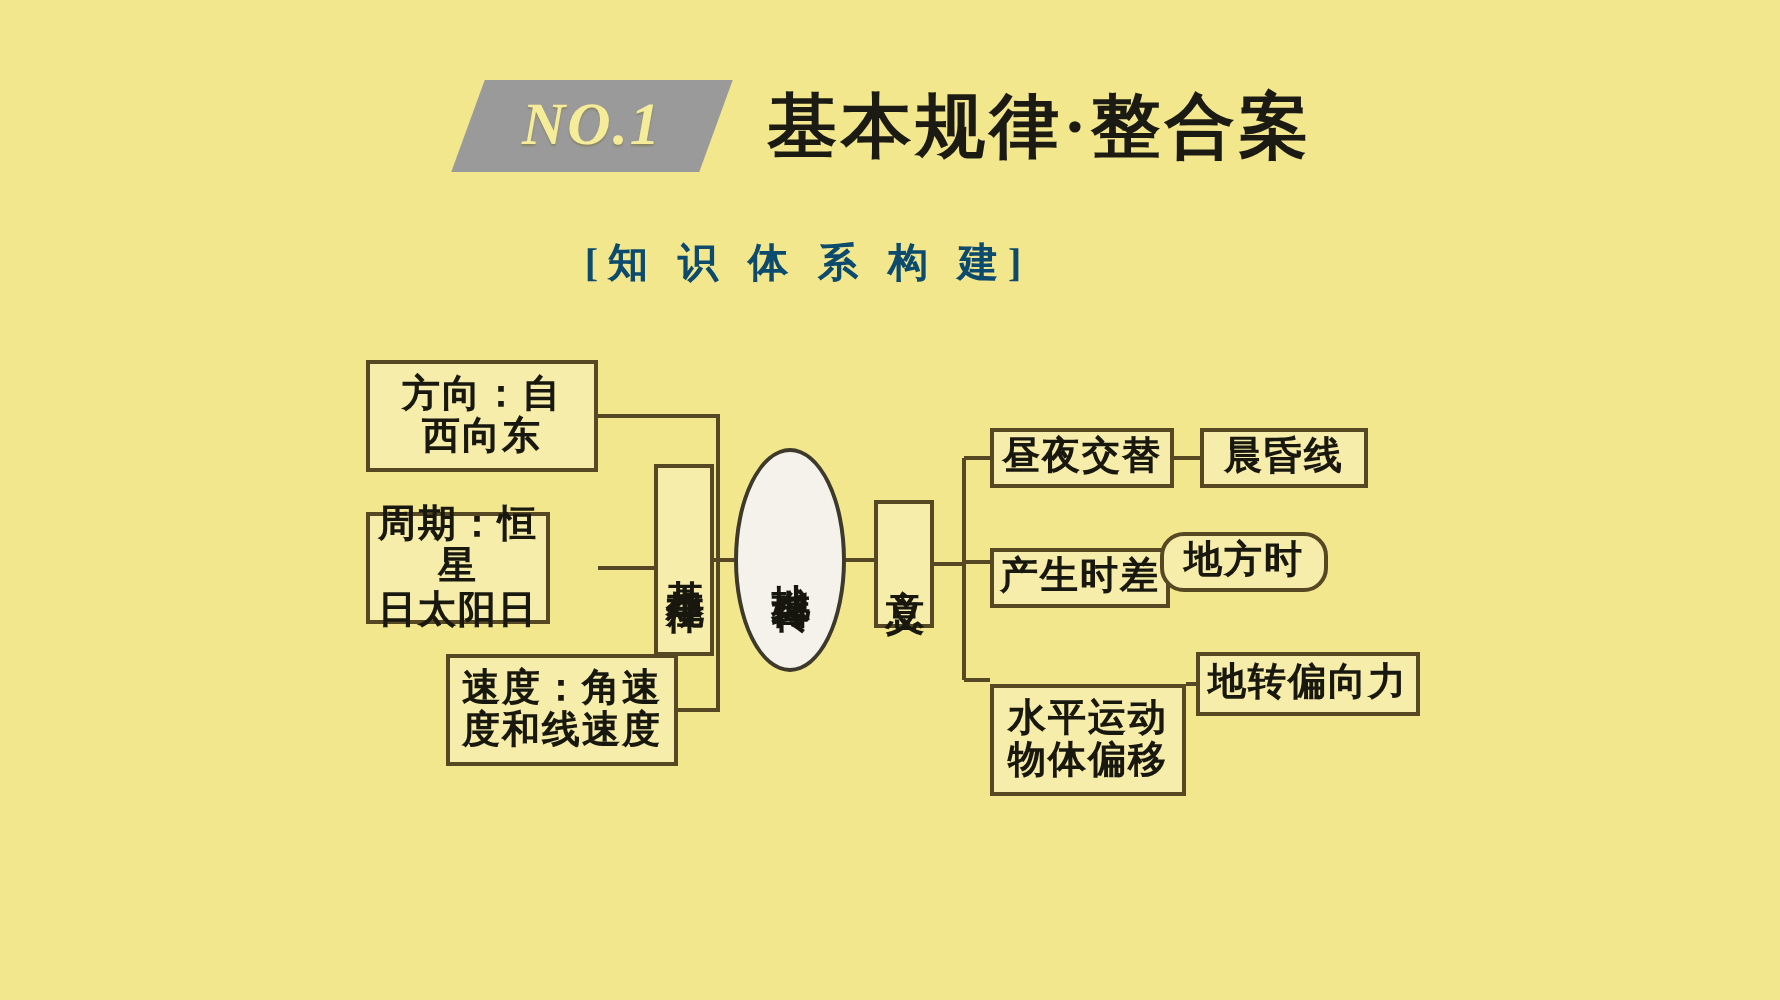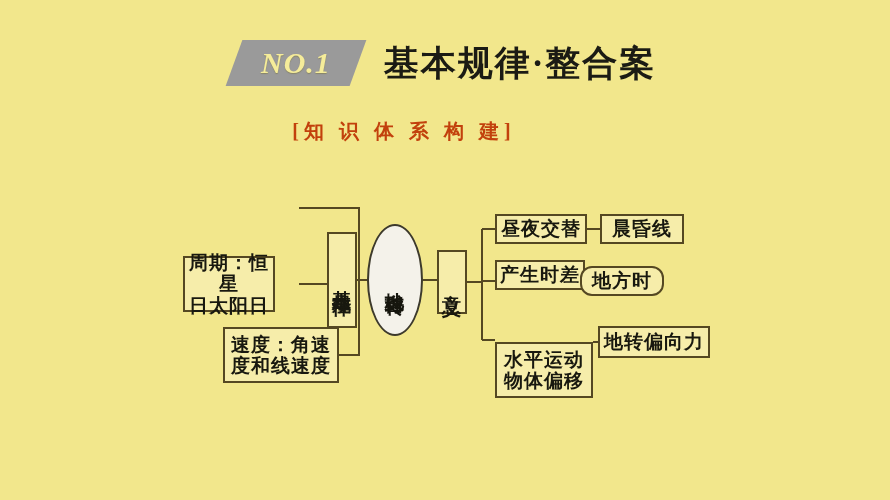--- a/index.html
+++ b/index.html
@@ -64,21 +64,21 @@
   .subtitle {
     position: absolute;
     left: 0;
     top: 118px;
     width: 808px;
     text-align: center;
     font-family: "Liberation Serif", "DejaVu Serif", serif;
     font-weight: bold;
     font-size: 20px;
     letter-spacing: 5px;
-    color: #c2410c;
+    color: #0c4a6e;
     white-space: nowrap;
   }
 
   
   .diagram {
     position: absolute;
     left: 0;
     top: 0;
     width: 890px;
     height: 500px;
@@ -141,21 +141,21 @@
   #n-direction { left: 183px; top: 180px; width: 116px; height: 56px; }
   #n-period    { left: 183px; top: 256px; width: 92px; height: 56px; }
   #n-speed     { left: 183px; top: 327px; width: 116px; height: 56px; margin-left: 40px; }
 
   #n-law       { left: 327px; top: 232px; width: 30px;  height: 96px; }
   #n-earth     { left: 367px; top: 224px; width: 56px;  height: 112px; }
   #n-meaning   { left: 437px; top: 250px; width: 30px;  height: 64px; }
 
   #n-daynight  { left: 495px; top: 214px; width: 92px;  height: 30px; }
   #n-twilight  { left: 600px; top: 214px; width: 84px;  height: 30px; }
-  #n-timediff  { left: 495px; top: 260px; width: 90px;  height: 30px; }
+  #n-timediff  { left: 495px; top: 274px; width: 90px;  height: 30px; }
   #n-localtime { left: 580px; top: 266px; width: 84px;  height: 30px; border-radius: 12px; }
   #n-deflect   { left: 495px; top: 312px; width: 98px;  height: 56px; margin-top: 30px; }
   #n-coriolis  { left: 598px; top: 326px; width: 112px; height: 32px; }
 </style>
 </head>
 <body>
 
 <div id="page">
 
   <div class="header">
@@ -191,20 +191,23 @@
         <line x1="482" y1="229" x2="495" y2="229"></line>
         <line x1="482" y1="281" x2="495" y2="281"></line>
         <line x1="482" y1="340" x2="495" y2="340"></line>
 
         <line x1="587" y1="229" x2="600" y2="229"></line>
         <line x1="587" y1="281" x2="600" y2="281"></line>
         <line x1="593" y1="342" x2="598" y2="342"></line>
       </g>
     </svg>
 
+    <div class="node two-line" id="n-direction">
+      <span><span>方向：自</span><br><span>西向东</span></span>
+    </div>
 
     <div class="node two-line" id="n-period">
       <span><span>周期：恒星</span><br><span>日太阳日</span></span>
     </div>
 
     <div class="node two-line" id="n-speed">
       <span><span>速度：角速</span><br><span>度和线速度</span></span>
     </div>
 
     <div class="node vertical" id="n-law">基本规律</div>

